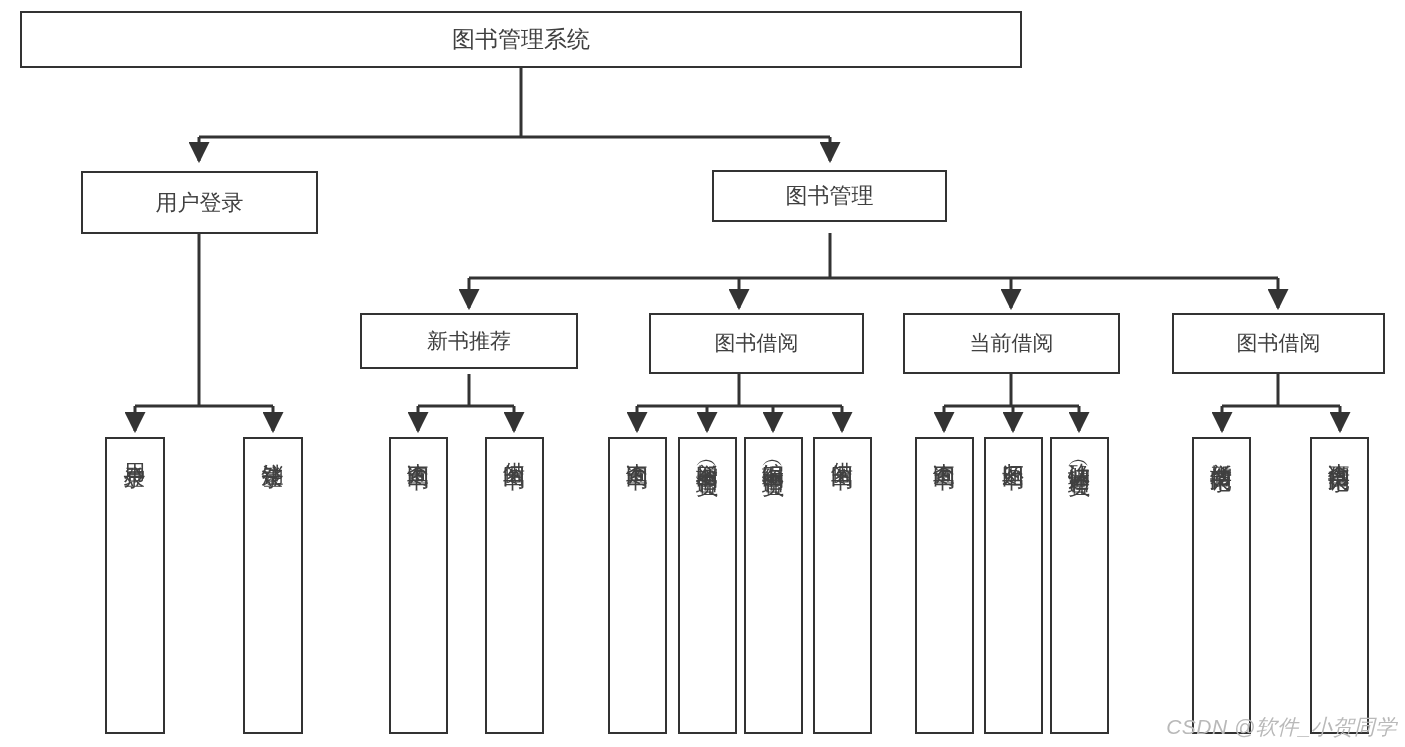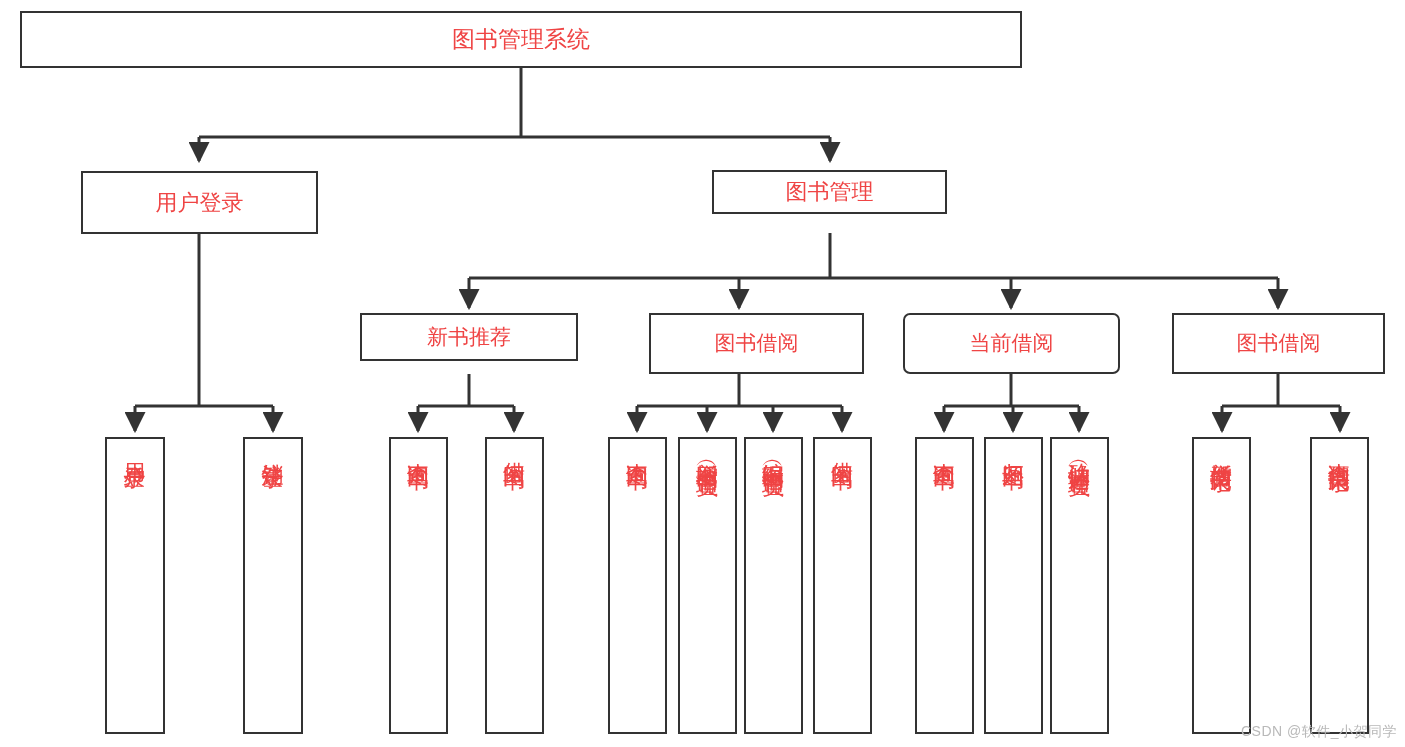--- a/index.html
+++ b/index.html
@@ -29,21 +29,21 @@
   }
   .node {
     position: absolute;
     box-sizing: border-box;
     border: 2px solid #333333;
     background: #ffffff;
     display: flex;
     align-items: center;
     justify-content: center;
     text-align: right;
-    color: #ef4444;
+    color: #404040;
     z-index: 2;
   }
   .node .label {
     display: block;
     line-height: 1.18;
     white-space: nowrap;
   }
   .node-root .label { font-size: 23px; }
   .node-l1 .label  { font-size: 22px; }
   .node-l2 .label  { font-size: 21px; }
@@ -56,25 +56,26 @@
     font-size: 22px;
     writing-mode: vertical-rl;
     text-orientation: upright;
     letter-spacing: 2px;
     line-height: 1.05;
   }
   .watermark {
     position: absolute;
     right: 8px;
     bottom: 6px;
-    font-size: 14px;
+    font-size: 21px;
     color: #b9b9b9;
     letter-spacing: 0.5px;
     z-index: 3;
     white-space: nowrap;
+    font-style: italic;
   }
 </style>
 </head>
 <body>
 
 <div id="diagram">
 
   <svg class="connectors" viewBox="0 0 1405 747" xmlns="http://www.w3.org/2000/svg">
     <defs>
       <marker id="arrow" viewBox="0 0 10 10" refX="9" refY="5" markerWidth="7" markerHeight="7" orient="auto-start-reverse">
@@ -125,31 +126,31 @@
     </g>
   </svg>
 
   <div class="node node-root" style="left:20px; top:11px; width:1002px; height:57px;">
     <span class="label">图书管理系统</span>
   </div>
 
   <div class="node node-l1" style="left:81px; top:171px; width:237px; height:63px;">
     <span class="label">用户登录</span>
   </div>
-  <div class="node node-l1" style="left:712px; top:170px; width:235px; height:44px;">
+  <div class="node node-l1" style="left:712px; top:170px; width:235px; height:52px;">
     <span class="label">图书管理</span>
   </div>
 
-  <div class="node node-l2" style="left:360px; top:313px; width:218px; height:48px;">
+  <div class="node node-l2" style="left:360px; top:313px; width:218px; height:56px;">
     <span class="label">新书推荐</span>
   </div>
   <div class="node node-l2" style="left:632px; top:313px; width:215px; height:61px;margin-left:17px;">
     <span class="label">图书借阅</span>
   </div>
-  <div class="node node-l2" style="left:903px; top:313px; width:217px; height:61px;border-radius:7px;">
+  <div class="node node-l2" style="left:903px; top:313px; width:217px; height:61px;">
     <span class="label">当前借阅</span>
   </div>
   <div class="node node-l2" style="left:1172px; top:313px; width:213px; height:61px;">
     <span class="label">图书借阅</span>
   </div>
 
   <div class="node node-leaf" style="left:105px; top:437px; width:60px; height:297px;">
     <span class="label">用户登录</span>
   </div>
   <div class="node node-leaf" style="left:243px; top:437px; width:60px; height:297px;">

